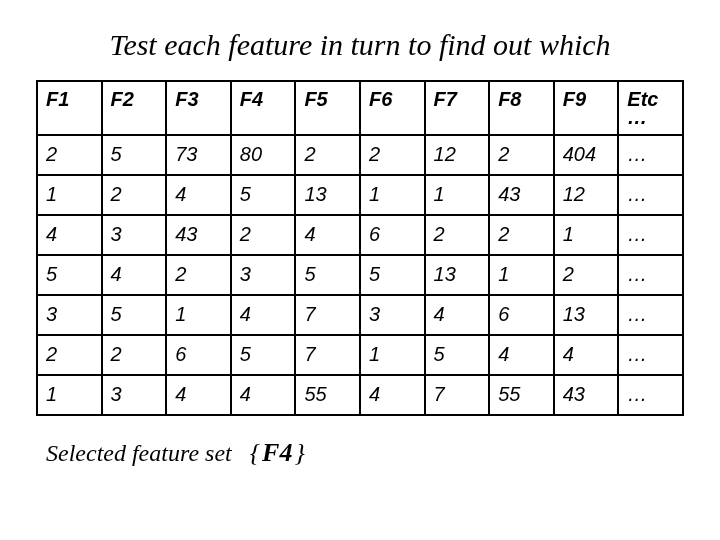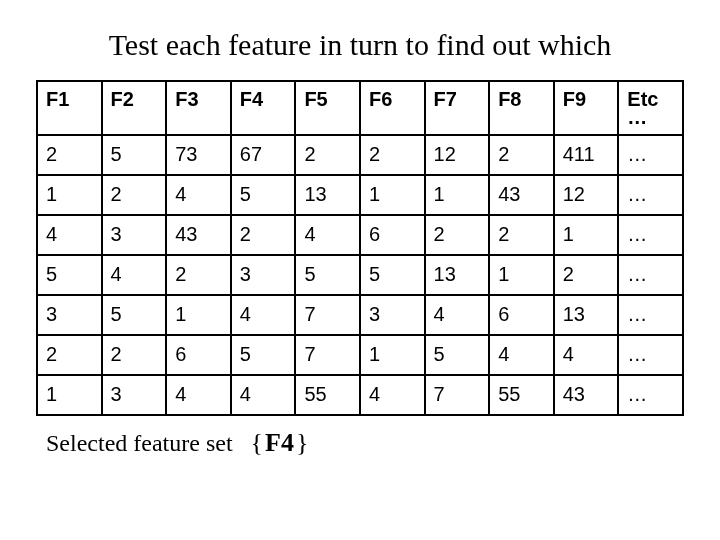--- a/index.html
+++ b/index.html
@@ -10,20 +10,21 @@
     background: #fff;
     font-family: "Times New Roman", Times, serif;
     color: #000;
   }
   .slide {
     width: 720px;
     height: 540px;
     box-sizing: border-box;
     padding: 24px 36px 0 36px;
     position: relative;
+    font-style: italic;
   }
   .title {
     text-align: center;
     font-size: 30px;
     line-height: 1.25;
     margin: 2px 0 16px 0;
     font-weight: normal;
   }
   table.feature-table {
     border-collapse: collapse;
@@ -44,21 +45,21 @@
     font-size: 20px;
     height: 40px;
     vertical-align: top;
   }
   table.feature-table th .etc-dots {
     display: block;
     line-height: 0.6;
     font-size: 20px;
   }
   .footer {
-    margin-top: 12px;
+    margin-top: 22px;
     font-size: 24px;
     font-family: "Times New Roman", Times, serif;
     padding-left: 10px;
   }
   .footer .set {
     font-family: "Times New Roman", Times, serif;
   }
   .footer .brace {
     font-size: 26px;
   }
@@ -93,26 +94,26 @@
           <span>Etc</span>
           <span class="etc-dots">…</span>
         </th>
       </tr>
     </thead>
     <tbody>
       <tr>
         <td>2</td>
         <td>5</td>
         <td>73</td>
-        <td>67</td>
+        <td>80</td>
         <td>2</td>
         <td>2</td>
         <td>12</td>
         <td>2</td>
-        <td>411</td>
+        <td>404</td>
         <td>…</td>
       </tr>
       <tr>
         <td>1</td>
         <td>2</td>
         <td>4</td>
         <td>5</td>
         <td>13</td>
         <td>1</td>
         <td>1</td>

